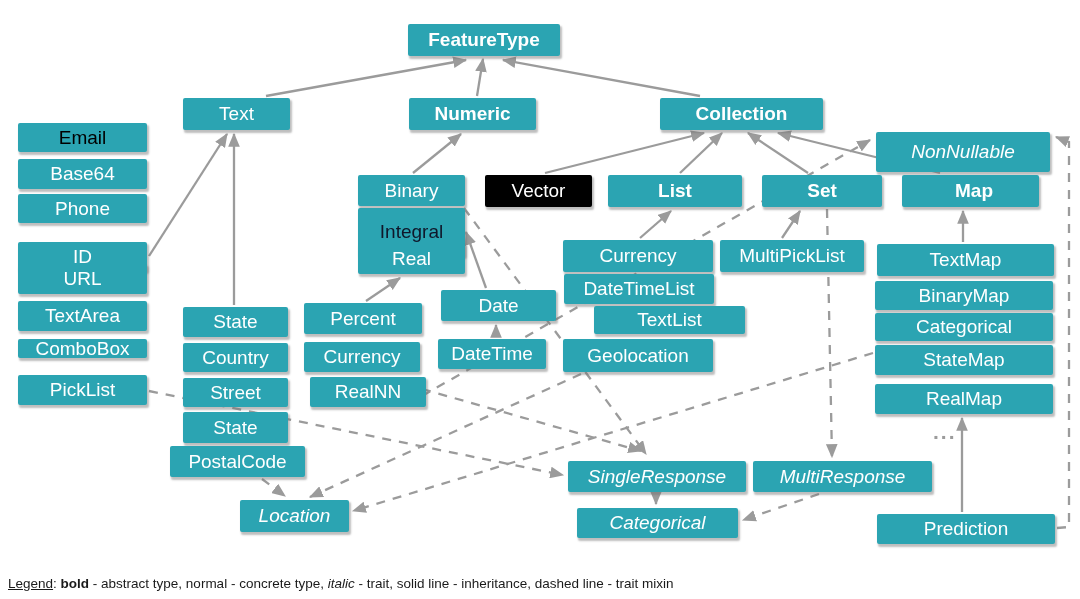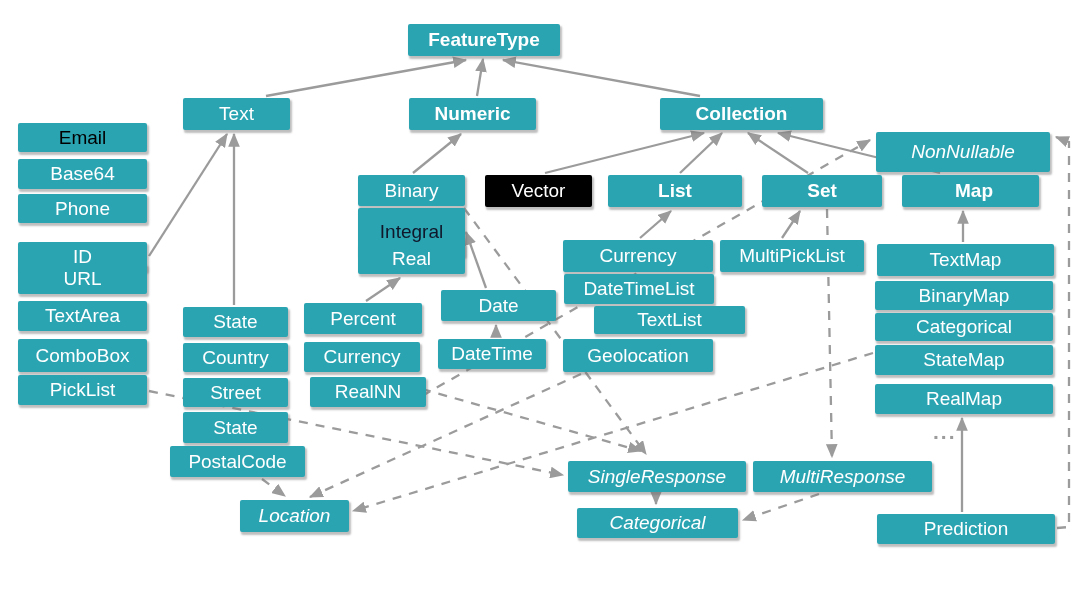--- a/index.html
+++ b/index.html
@@ -63,21 +63,21 @@
       <div class="node " style="left: 183px; top: 98px; width: 107px; height: 32px; background: rgb(43, 164, 178); color: rgb(255, 255, 255);">Text</div>
       <div class="node bold" style="left: 409px; top: 98px; width: 127px; height: 32px; background: rgb(43, 164, 178); color: rgb(255, 255, 255);">Numeric</div>
       <div class="node bold" style="left: 660px; top: 98px; width: 163px; height: 32px; background: rgb(43, 164, 178); color: rgb(255, 255, 255);">Collection</div>
       <div class="node italic" style="left: 876px; top: 120px; width: 174px; height: 40px; background: rgb(43, 164, 178); color: rgb(255, 255, 255); margin-top: 12px;">NonNullable</div>
       <div class="node " style="left: 18px; top: 123px; width: 129px; height: 29px; background: rgb(43, 164, 178); color: #000000;">Email</div>
       <div class="node " style="left: 18px; top: 159px; width: 129px; height: 30px; background: rgb(43, 164, 178); color: rgb(255, 255, 255);">Base64</div>
       <div class="node " style="left: 18px; top: 194px; width: 129px; height: 29px; background: rgb(43, 164, 178); color: rgb(255, 255, 255);">Phone</div>
       <div class="node " style="left: 18px; top: 230px; width: 129px; height: 29px; background: rgb(43, 164, 178); color: rgb(255, 255, 255); margin-top: 12px;">ID</div>
       <div class="node " style="left: 18px; top: 264px; width: 129px; height: 30px; background: rgb(43, 164, 178); color: rgb(255, 255, 255);">URL</div>
       <div class="node " style="left: 18px; top: 301px; width: 129px; height: 30px; background: rgb(43, 164, 178); color: rgb(255, 255, 255);">TextArea</div>
-      <div class="node " style="left: 18px; top: 339px; width: 129px; height: 33px; background: rgb(43, 164, 178); color: rgb(255, 255, 255);">ComboBox</div>
+      <div class="node " style="left: 18px; top: 339px; width: 129px; height: 19px; background: rgb(43, 164, 178); color: rgb(255, 255, 255);">ComboBox</div>
       <div class="node " style="left: 18px; top: 375px; width: 129px; height: 30px; background: rgb(43, 164, 178); color: rgb(255, 255, 255);">PickList</div>
       <div class="node " style="left: 183px; top: 307px; width: 105px; height: 30px; background: rgb(43, 164, 178); color: rgb(255, 255, 255);">State</div>
       <div class="node " style="left: 183px; top: 343px; width: 105px; height: 29px; background: rgb(43, 164, 178); color: rgb(255, 255, 255);">Country</div>
       <div class="node " style="left: 183px; top: 378px; width: 105px; height: 29px; background: rgb(43, 164, 178); color: rgb(255, 255, 255);">Street</div>
       <div class="node " style="left: 183px; top: 412px; width: 105px; height: 31px; background: rgb(43, 164, 178); color: rgb(255, 255, 255);">State</div>
       <div class="node " style="left: 170px; top: 446px; width: 135px; height: 31px; background: rgb(43, 164, 178); color: rgb(255, 255, 255);">PostalCode</div>
       <div class="node " style="left: 358px; top: 175px; width: 107px; height: 31px; background: rgb(43, 164, 178); color: rgb(255, 255, 255);">Binary</div>
       <div class="node " style="left: 358px; top: 208px; width: 107px; height: 48px; background: rgb(43, 164, 178); color: #0f172a;">Integral</div>
       <div class="node " style="left: 358px; top: 243px; width: 107px; height: 31px; background: rgb(43, 164, 178); color: rgb(255, 255, 255);">Real</div>
       <div class="node " style="left: 304px; top: 303px; width: 118px; height: 31px; background: rgb(43, 164, 178); color: rgb(255, 255, 255);">Percent</div>
@@ -99,13 +99,14 @@
       <div class="node " style="left: 875px; top: 313px; width: 178px; height: 28px; background: rgb(43, 164, 178); color: rgb(255, 255, 255);">Categorical</div>
       <div class="node " style="left: 875px; top: 345px; width: 178px; height: 30px; background: rgb(43, 164, 178); color: rgb(255, 255, 255);">StateMap</div>
       <div class="node " style="left: 875px; top: 384px; width: 178px; height: 30px; background: rgb(43, 164, 178); color: rgb(255, 255, 255);">RealMap</div>
       <div class="node italic" style="left: 568px; top: 461px; width: 178px; height: 31px; background: rgb(43, 164, 178); color: rgb(255, 255, 255);">SingleResponse</div>
       <div class="node italic" style="left: 753px; top: 461px; width: 179px; height: 31px; background: rgb(43, 164, 178); color: rgb(255, 255, 255);">MultiResponse</div>
       <div class="node italic" style="left: 577px; top: 508px; width: 161px; height: 30px; background: rgb(43, 164, 178); color: rgb(255, 255, 255);">Categorical</div>
       <div class="node italic" style="left: 240px; top: 500px; width: 109px; height: 32px; background: rgb(43, 164, 178); color: rgb(255, 255, 255);">Location</div>
       <div class="node " style="left: 877px; top: 514px; width: 178px; height: 30px; background: rgb(43, 164, 178); color: rgb(255, 255, 255);">Prediction</div>
     </div>
   <div id="ellipsis" style="left: 933px; top: 420px;">...</div>
+  <div id="legend"><span class="u">Legend</span><span>: </span><span class="b">bold</span><span> - abstract type, normal - concrete type, </span><span class="i">italic</span><span> - trait, solid line - inheritance, dashed line - trait mixin</span></div>
 </div>
 
 </body></html>

